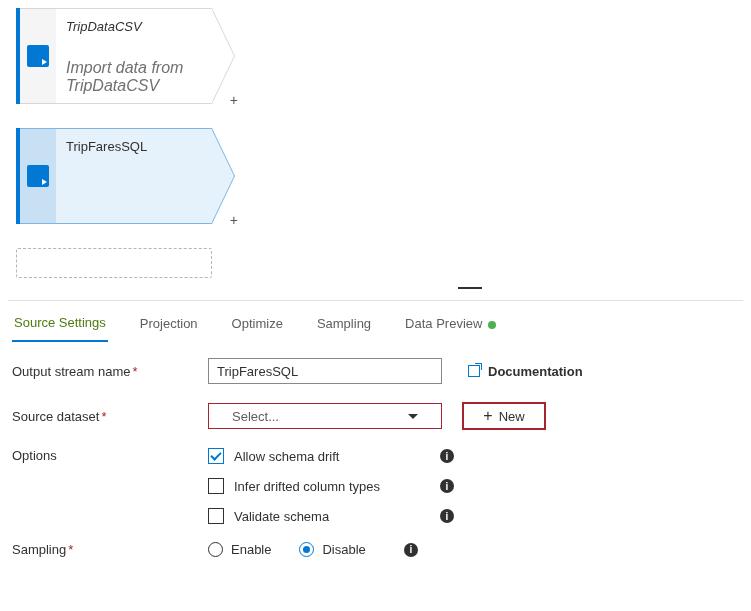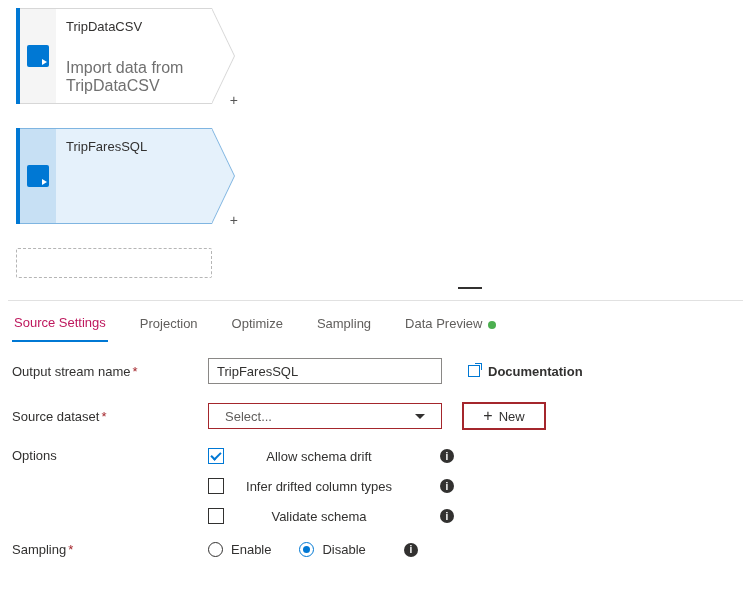--- a/index.html
+++ b/index.html
@@ -35,21 +35,21 @@
   .node-body {
     flex: 1;
     padding: 10px 10px 8px 10px;
     border-top: 1px solid #d7d7d7;
     border-bottom: 1px solid #d7d7d7;
     display: flex;
     flex-direction: column;
     justify-content: space-between;
   }
   .node.unselected .node-iconcol { background: #f5f5f5; }
-  .node.unselected .node-body { background: #fff; }
+  .node.unselected .node-body { background: #fff; font-style: italic; }
   .node.selected .node-iconcol { background: #c7e0f4; border-color:#7fb5e1; }
   .node.selected .node-body { background: #e5f1fb; border-color:#7fb5e1; }
   .node.selected .node-rail { background:#0078d4; }
   .node-title { font-size: 13px; color: #323130; }
   .node-sub { font-size: 16px; color: #707070; }
   .node-sub .bold { color:#555; font-weight:600; }
   .arrow {
     position: absolute;
     top: 0;
     right: -23px;
@@ -93,42 +93,42 @@
   }
   .tabs {
     display:flex; align-items:center; gap:30px;
     border-top:1px solid #e1e1e1;
     padding:10px 4px 0 4px;
     margin-top:10px;
     font-size:13px;
     color:#605e5c;
   }
   .tab { padding:4px 2px 10px 2px; cursor:pointer; }
-  .tab.active { color:#be185d; border-bottom:2px solid #0078d4; }
+  .tab.active { color:#4d7c0f; border-bottom:2px solid #0078d4; }
   .tab .dot {
     display:inline-block; width:8px;height:8px;border-radius:50%;
     background:#4caf50; margin-left:6px; vertical-align:middle;
   }
   .tab-underline { position:relative; top:-1px; left:450px; width:24px; height:2px; background:#323130; }
   .form { padding: 16px 4px 0 4px; }
   .form-row {
     display:flex; align-items:center; margin-bottom:18px;
   }
   .form-label { width:196px; color:#323130; }
   .req { color:#a4262c; margin-left:2px; }
   .text-input {
     width:234px; height:26px;
     border:1px solid #8a8886; padding:0 8px;
     font-family:inherit; font-size:13px; color:#323130;
   }
   .select-wrap {
     width:234px; height:26px;
     border:1px solid #a4262c;
     display:flex; align-items:center; justify-content:space-between;
-    padding:0 16px; color:#605e5c; cursor:pointer;
+    padding:0 23px; color:#605e5c; cursor:pointer;
   }
   .caret-down {
     width:0;height:0;
     border-left:5px solid transparent;
     border-right:5px solid transparent;
     border-top:5px solid #323130;
   }
   .new-button {
     margin-left:20px; width:84px; height:28px;
     border:2px solid #a4262c; background:#fff;
@@ -158,21 +158,21 @@
   .chk.checked::after{
     content:""; width:4px;height:8px;
     border-right:2px solid #0078d4;border-bottom:2px solid #0078d4;
     transform:rotate(45deg); margin-top:-2px;
   }
   .info {
     width:14px;height:14px;border-radius:50%;background:#323130;color:#fff;
     font-size:10px; display:flex;align-items:center;justify-content:center;
     font-weight:bold; cursor:help; margin-left:26px;
   }
-  .opt-label {min-width:170px;text-align:center;}
+  .opt-label {min-width:170px;}
   .radio {
     width:15px;height:15px;border:1px solid #323130;border-radius:50%;
     display:flex;align-items:center;justify-content:center;cursor:pointer;
   }
   .radio.checked { border-color:#0078d4; }
   .radio.checked::after{
     content:"";width:7px;height:7px;border-radius:50%;background:#0078d4;
   }
   .sampling-row { display:flex; align-items:center; gap:8px;}
 </style>

